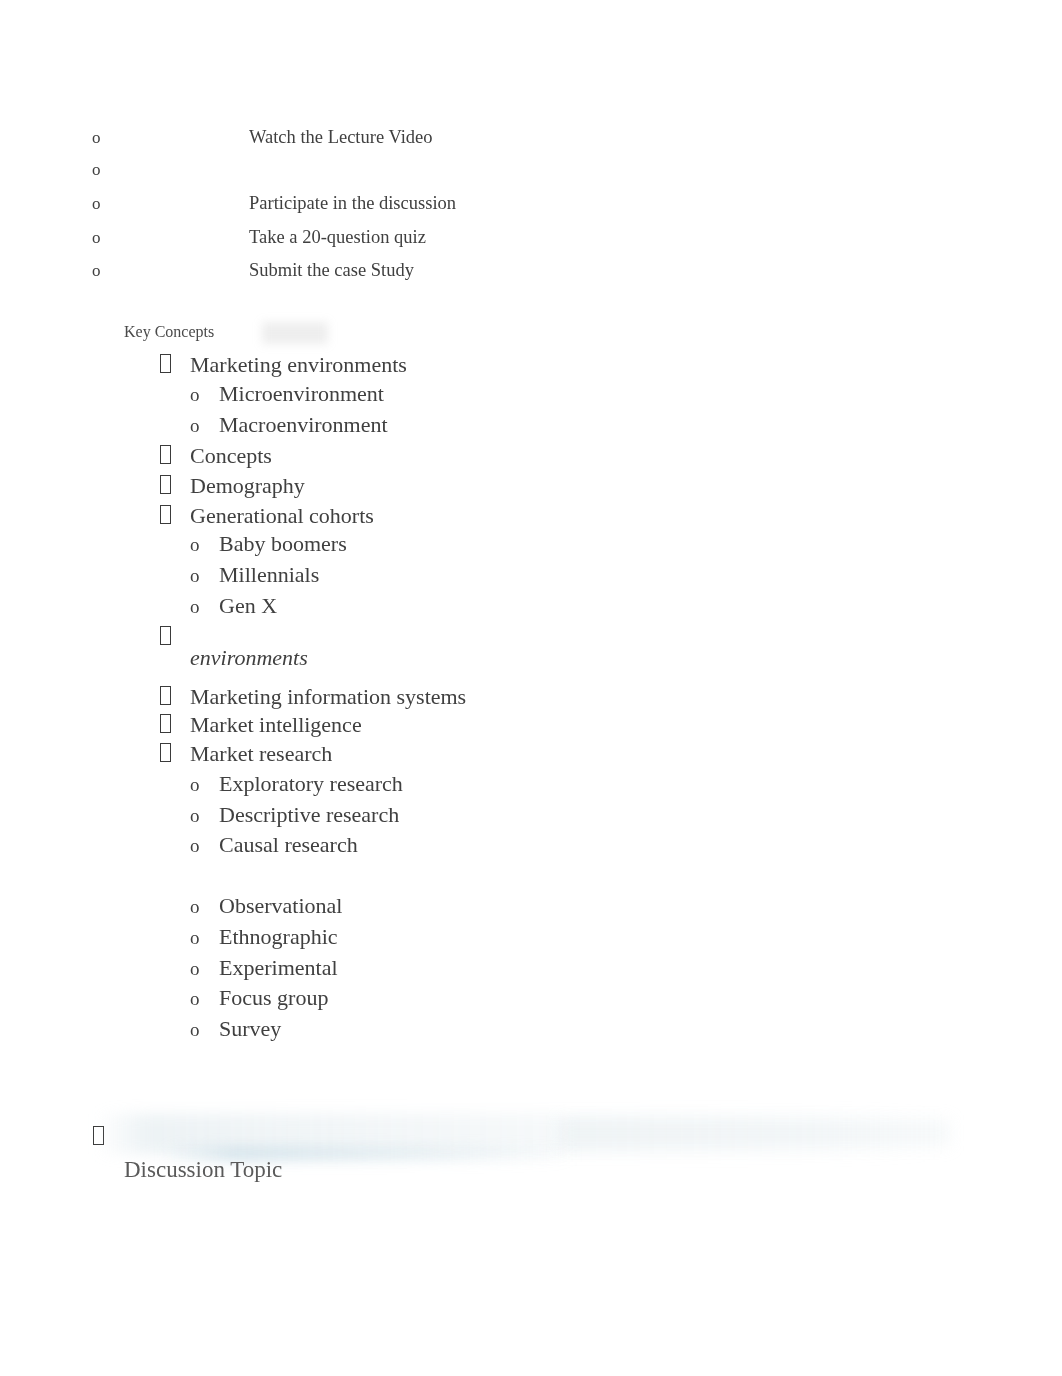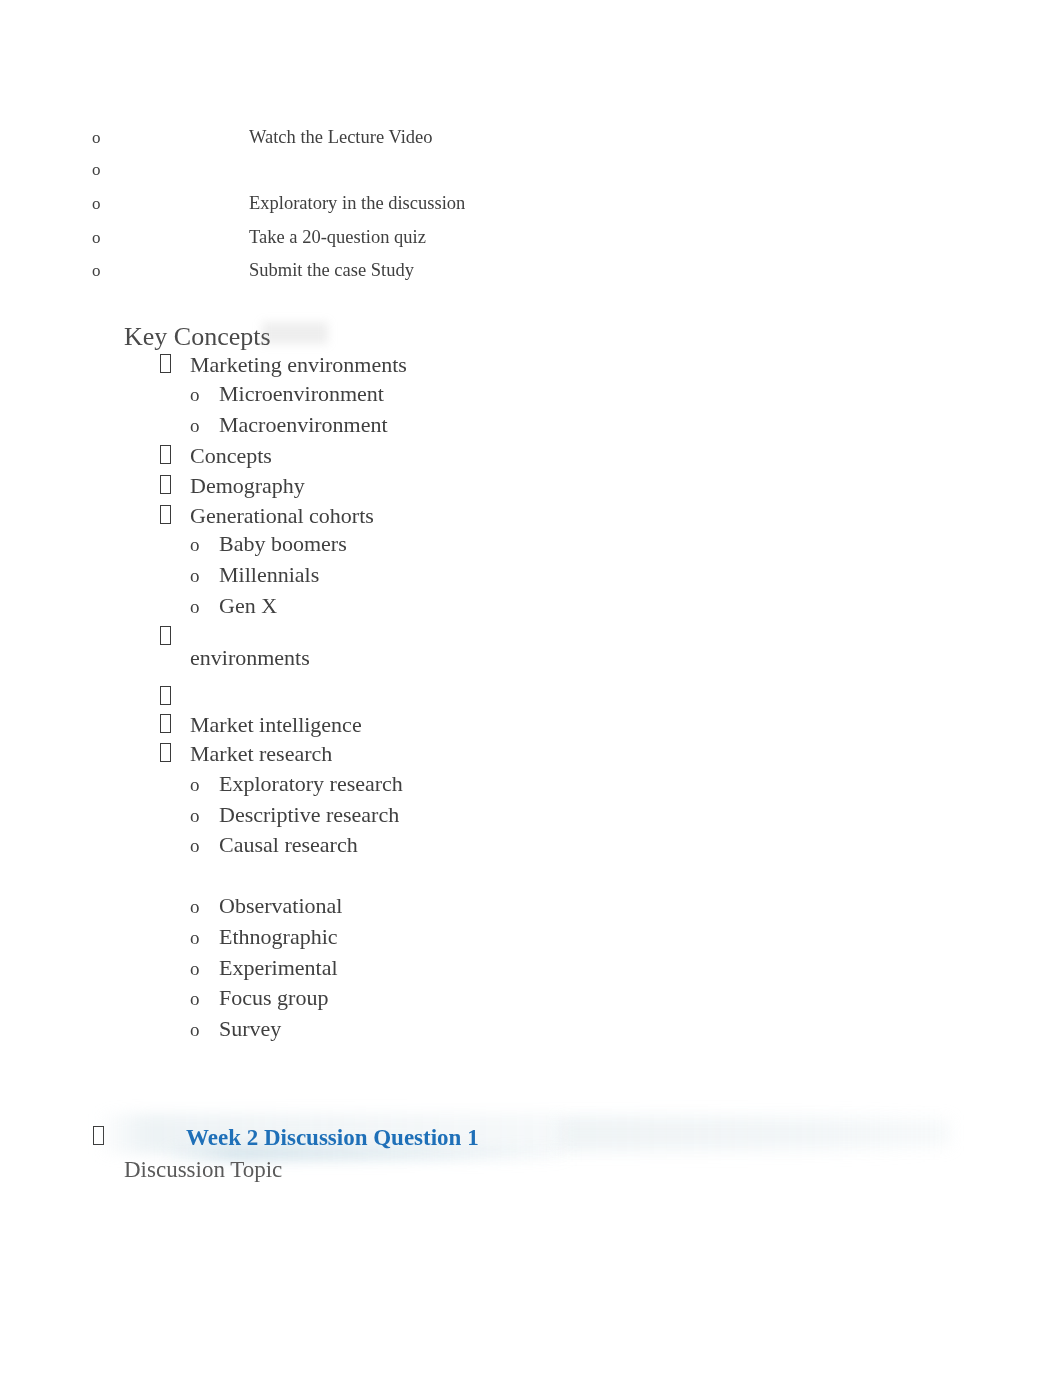--- a/index.html
+++ b/index.html
@@ -43,21 +43,21 @@
   }
   .tasklist-row .marker {
     width: 157px;
     font-size: 17px;
   }
 
   
   .kc-heading {
     position: absolute;
     left: 124px;
-    font-size: 26px;
+    font-size: 16px;
     line-height: 1;
     color: #4a4a4a;
     white-space: nowrap;
   }
 
   
   .lvl1 {
     left: 124px;
     font-size: 22px;
     line-height: 1;
@@ -76,20 +76,21 @@
   .lvl1.wrap .marker {
     display: inline-block;
     vertical-align: top;
   }
   .lvl1.wrap .label {
     display: inline;
   }
   .lvl1.wrap .cont {
     display: block;
     margin-left: 30px;
+    font-style: italic;
   }
 
   
   .lvl2 {
     left: 190px;
     font-size: 22px;
     line-height: 1;
   }
   .lvl2 .marker {
     width: 29px;
@@ -191,21 +192,21 @@
 
   <div class="row tasklist-row" style="top:128px">
     <span class="marker">o</span>
     <span class="label">Watch the Lecture Video</span>
   </div>
   <div class="row tasklist-row" style="top:161px">
     <span class="marker">o</span>
   </div>
   <div class="row tasklist-row" style="top:194px">
     <span class="marker">o</span>
-    <span class="label">Exploratory in the discussion</span>
+    <span class="label">Participate in the discussion</span>
   </div>
   <div class="row tasklist-row" style="top:228px">
     <span class="marker">o</span>
     <span class="label">Take a 20-question quiz</span>
   </div>
   <div class="row tasklist-row" style="top:261px">
     <span class="marker">o</span>
     <span class="label">Submit the case Study</span>
   </div>
 
@@ -251,20 +252,21 @@
     <span class="label">Gen X</span>
   </div>
 
   <div class="lvl1 wrap" style="position:absolute; top:625px">
     <span class="marker"><i class="tofu"></i></span>
     <span class="cont">environments</span>
   </div>
 
   <div class="row lvl1" style="top:685px">
     <span class="marker"><i class="tofu"></i></span>
+    <span class="label">Marketing information systems</span>
   </div>
   <div class="row lvl1" style="top:713px">
     <span class="marker"><i class="tofu"></i></span>
     <span class="label">Market intelligence</span>
   </div>
   <div class="row lvl1" style="top:742px">
     <span class="marker"><i class="tofu"></i></span>
     <span class="label">Market research</span>
   </div>
   <div class="row lvl2" style="top:773px">
@@ -299,16 +301,15 @@
   <div class="row lvl2" style="top:1018px">
     <span class="marker">o</span>
     <span class="label">Survey</span>
   </div>
 
   <div class="smudge smudge-band-a"></div>
   <div class="smudge smudge-band-c"></div>
   <div class="smudge smudge-band-b"></div>
 
   <div class="dq-bullet"><i class="tofu"></i></div>
-  <div class="dq-heading">Week 2 Discussion Question 1</div>
   <div class="dq-topic">Discussion Topic</div>
 
 </div>
 
 </body></html>

